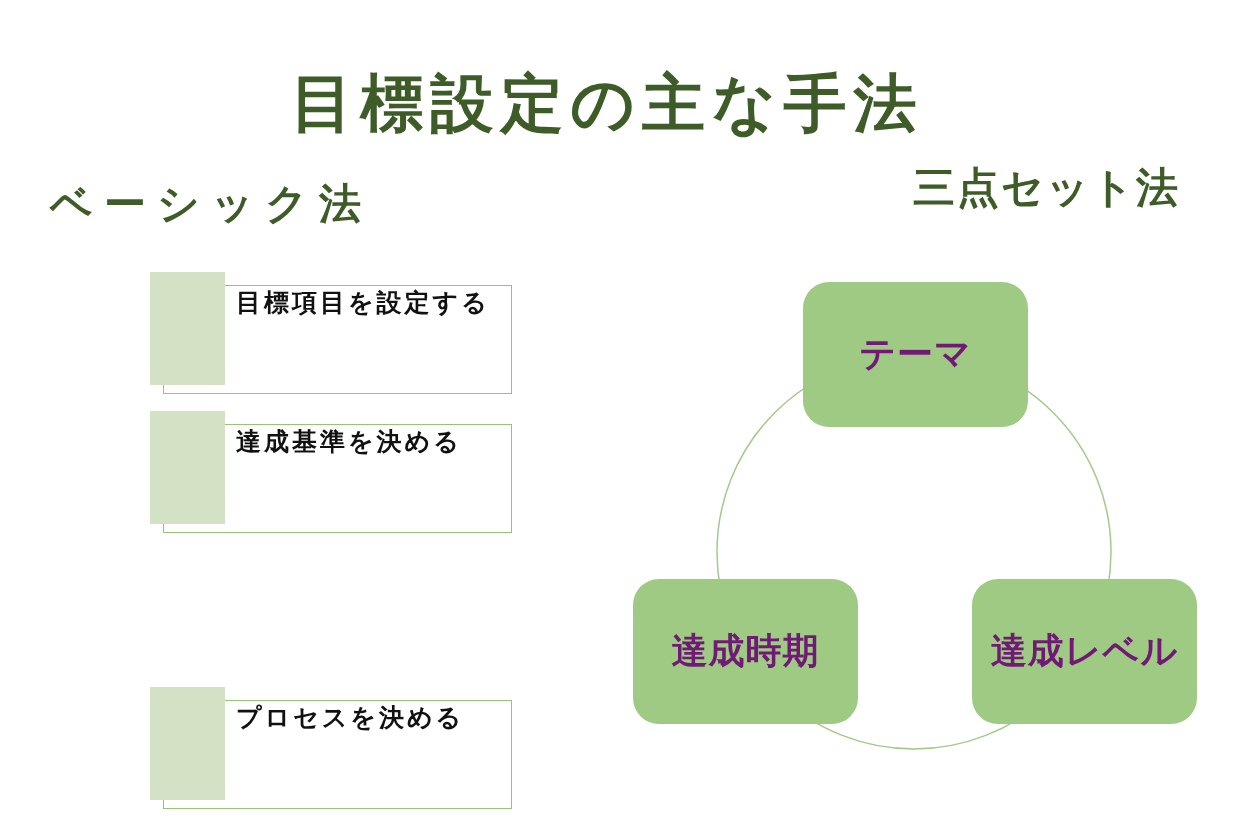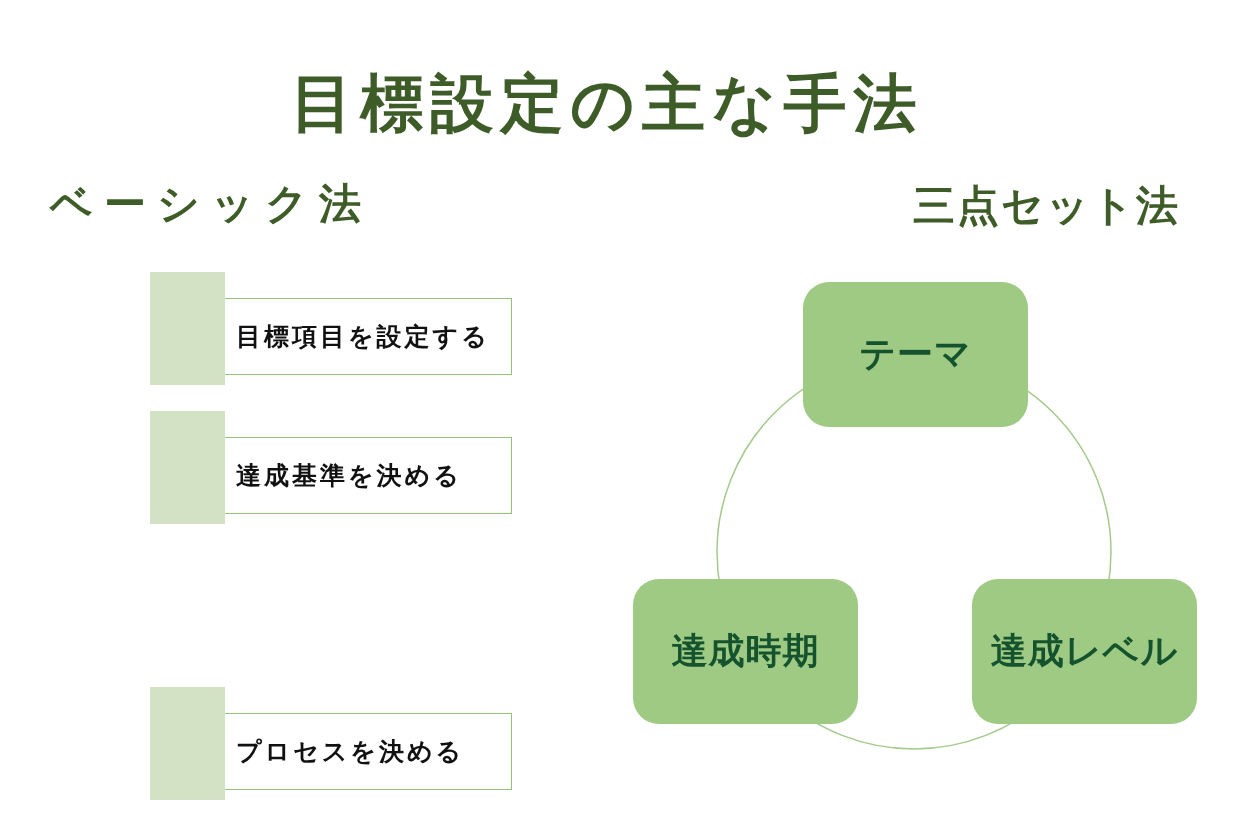--- a/index.html
+++ b/index.html
@@ -31,34 +31,34 @@
     color:var(--dark-green);
   }
   .section-heading{
     position:absolute;
     white-space:nowrap;
     font-size:42px;line-height:1.15;
     font-weight:bold;
     color:var(--dark-green);
   }
   .heading-basic{left:50px;top:168px;letter-spacing:11px;}
-  .heading-threepoint{left:913px;top:170px;letter-spacing:2px;}
+  .heading-threepoint{left:913px;top:152px;letter-spacing:2px;}
 
   
   .step{position:absolute;left:150px;width:365px;height:125px;}
   .step-1{top:260px;}
   .step-2{top:399px;}
   .step-3{top:537px;}
   .step-4{top:675px;}
   .step-body{
-    position:absolute;left:13px;top:26px;
-    width:349px;height:77px;
+    position:absolute;left:13px;top:13px;
+    width:349px;height:109px;
     background:#ffffff;
     border:1.5px solid var(--border-green);
-    display:flex;align-items:center;
+    display:flex;align-items:flex-start;
     padding-left:72px;
     z-index:1;
   }
   .step-label{
     font-size:25px;
     font-weight:bold;
     letter-spacing:3px;
     color:var(--text-black);
     white-space:nowrap;
   }
@@ -77,21 +77,21 @@
     width:225px;height:145px;
     background:var(--node-green);
     border-radius:26px;
     display:flex;align-items:center;justify-content:center;
     z-index:2;
   }
   .node-label{
     font-size:36px;
     font-weight:bold;
     letter-spacing:1px;
-    color:#14532d;
+    color:#701a75;
     white-space:nowrap;
   }
   .node-theme{left:803px;top:270px;}
   .node-level{left:633px;top:567px;}
   .node-timing{left:972px;top:567px;}
 </style>
 </head>
 <body>
 
 <div class="slide">

